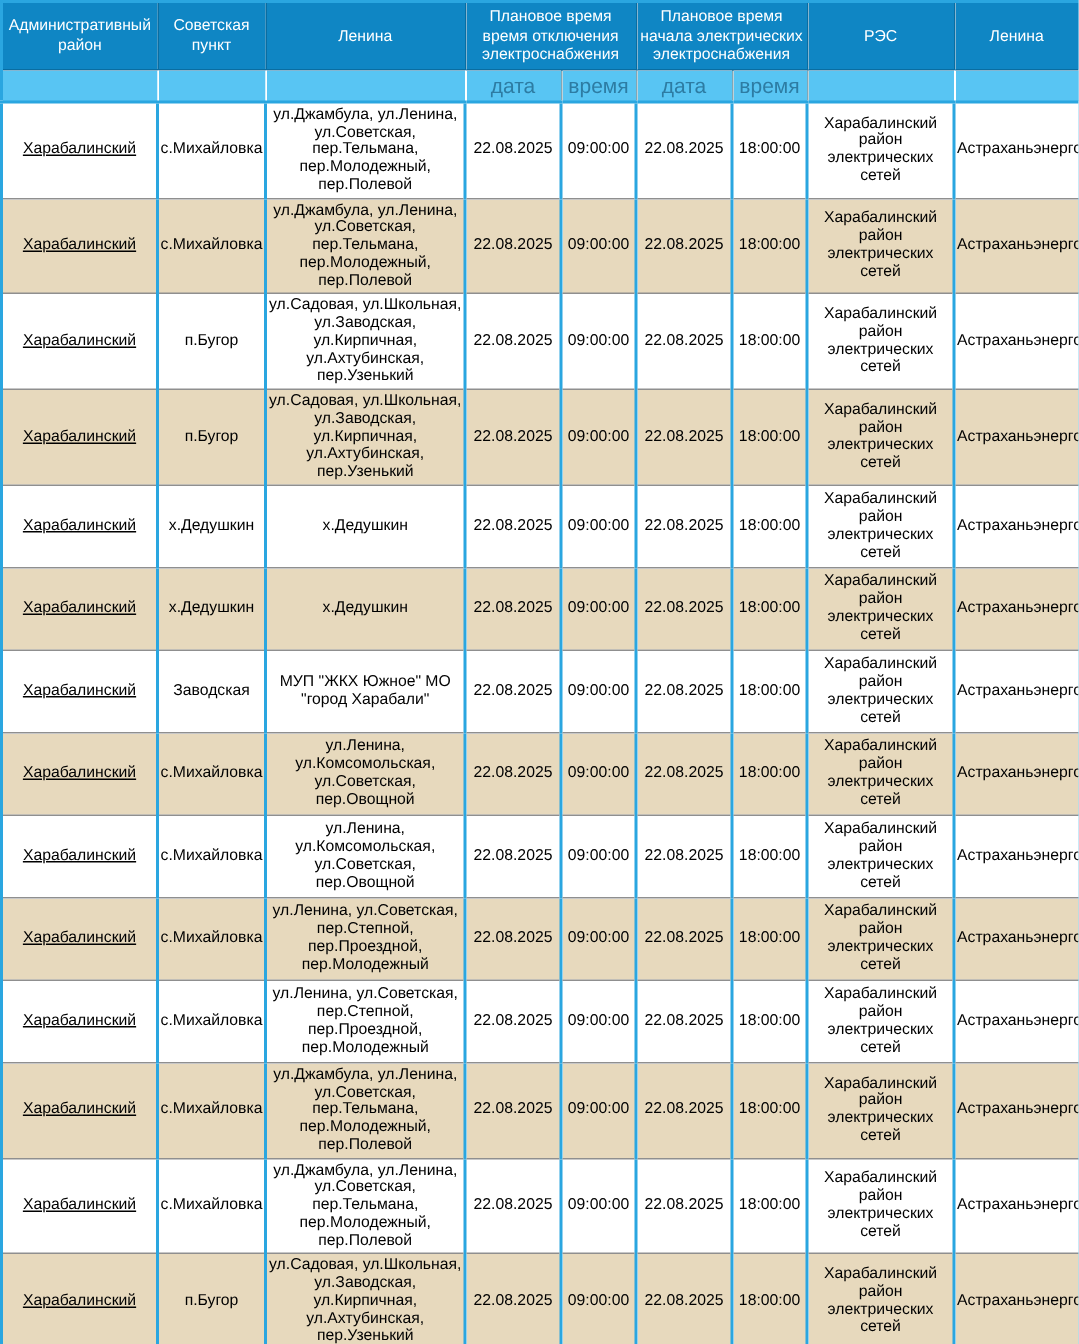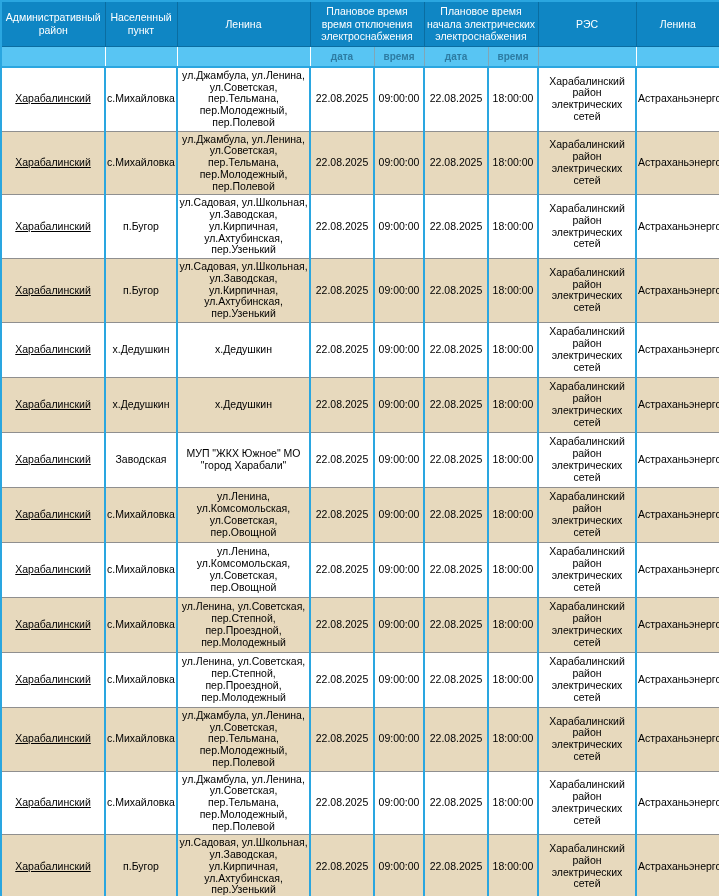--- a/index.html
+++ b/index.html
@@ -34,22 +34,22 @@
     padding:3px 2px;
     height:34px;
     border-left:1px solid var(--header-sep);
     border-bottom:1px solid var(--header-sep);
   }
   .head-main th:first-child{border-left:none;}
   
   .head-sub th{
     background:var(--subheader-bg);
     color:var(--subheader-text);
-    font-weight:bold;
-    font-size:10px;
+    font-weight:normal;
+    font-size:14px;
     vertical-align:middle;
     padding:2px 1px;
     height:15px;
     border-left:1px solid rgba(255,255,255,0.9);
   }
   .head-sub th:first-child{border-left:none;}
   .head-sub th.sep-dark{border-left:1px solid rgba(23,92,122,0.55);}
   
   tbody td{
     font-size:10.5px;
@@ -77,21 +77,21 @@
     <col style="width:64px">
       <col style="width:50px">
       <col style="width:64px">
     <col style="width:50px">
       <col style="width:98px">
       <col style="width:84px">
   </colgroup>
   <thead>
     <tr class="head-main">
       <th>Административный район</th>
-      <th>Населенный пункт</th>
+      <th>Советская пункт</th>
       <th>Ленина</th>
       <th colspan="2">Плановое время время отключения электроснабжения</th>
       <th colspan="2">Плановое время начала электрических электроснабжения</th>
       <th>РЭС</th>
       <th>Ленина</th>
     </tr>
     <tr class="head-sub">
       <th></th>
       <th></th>
       <th></th>

